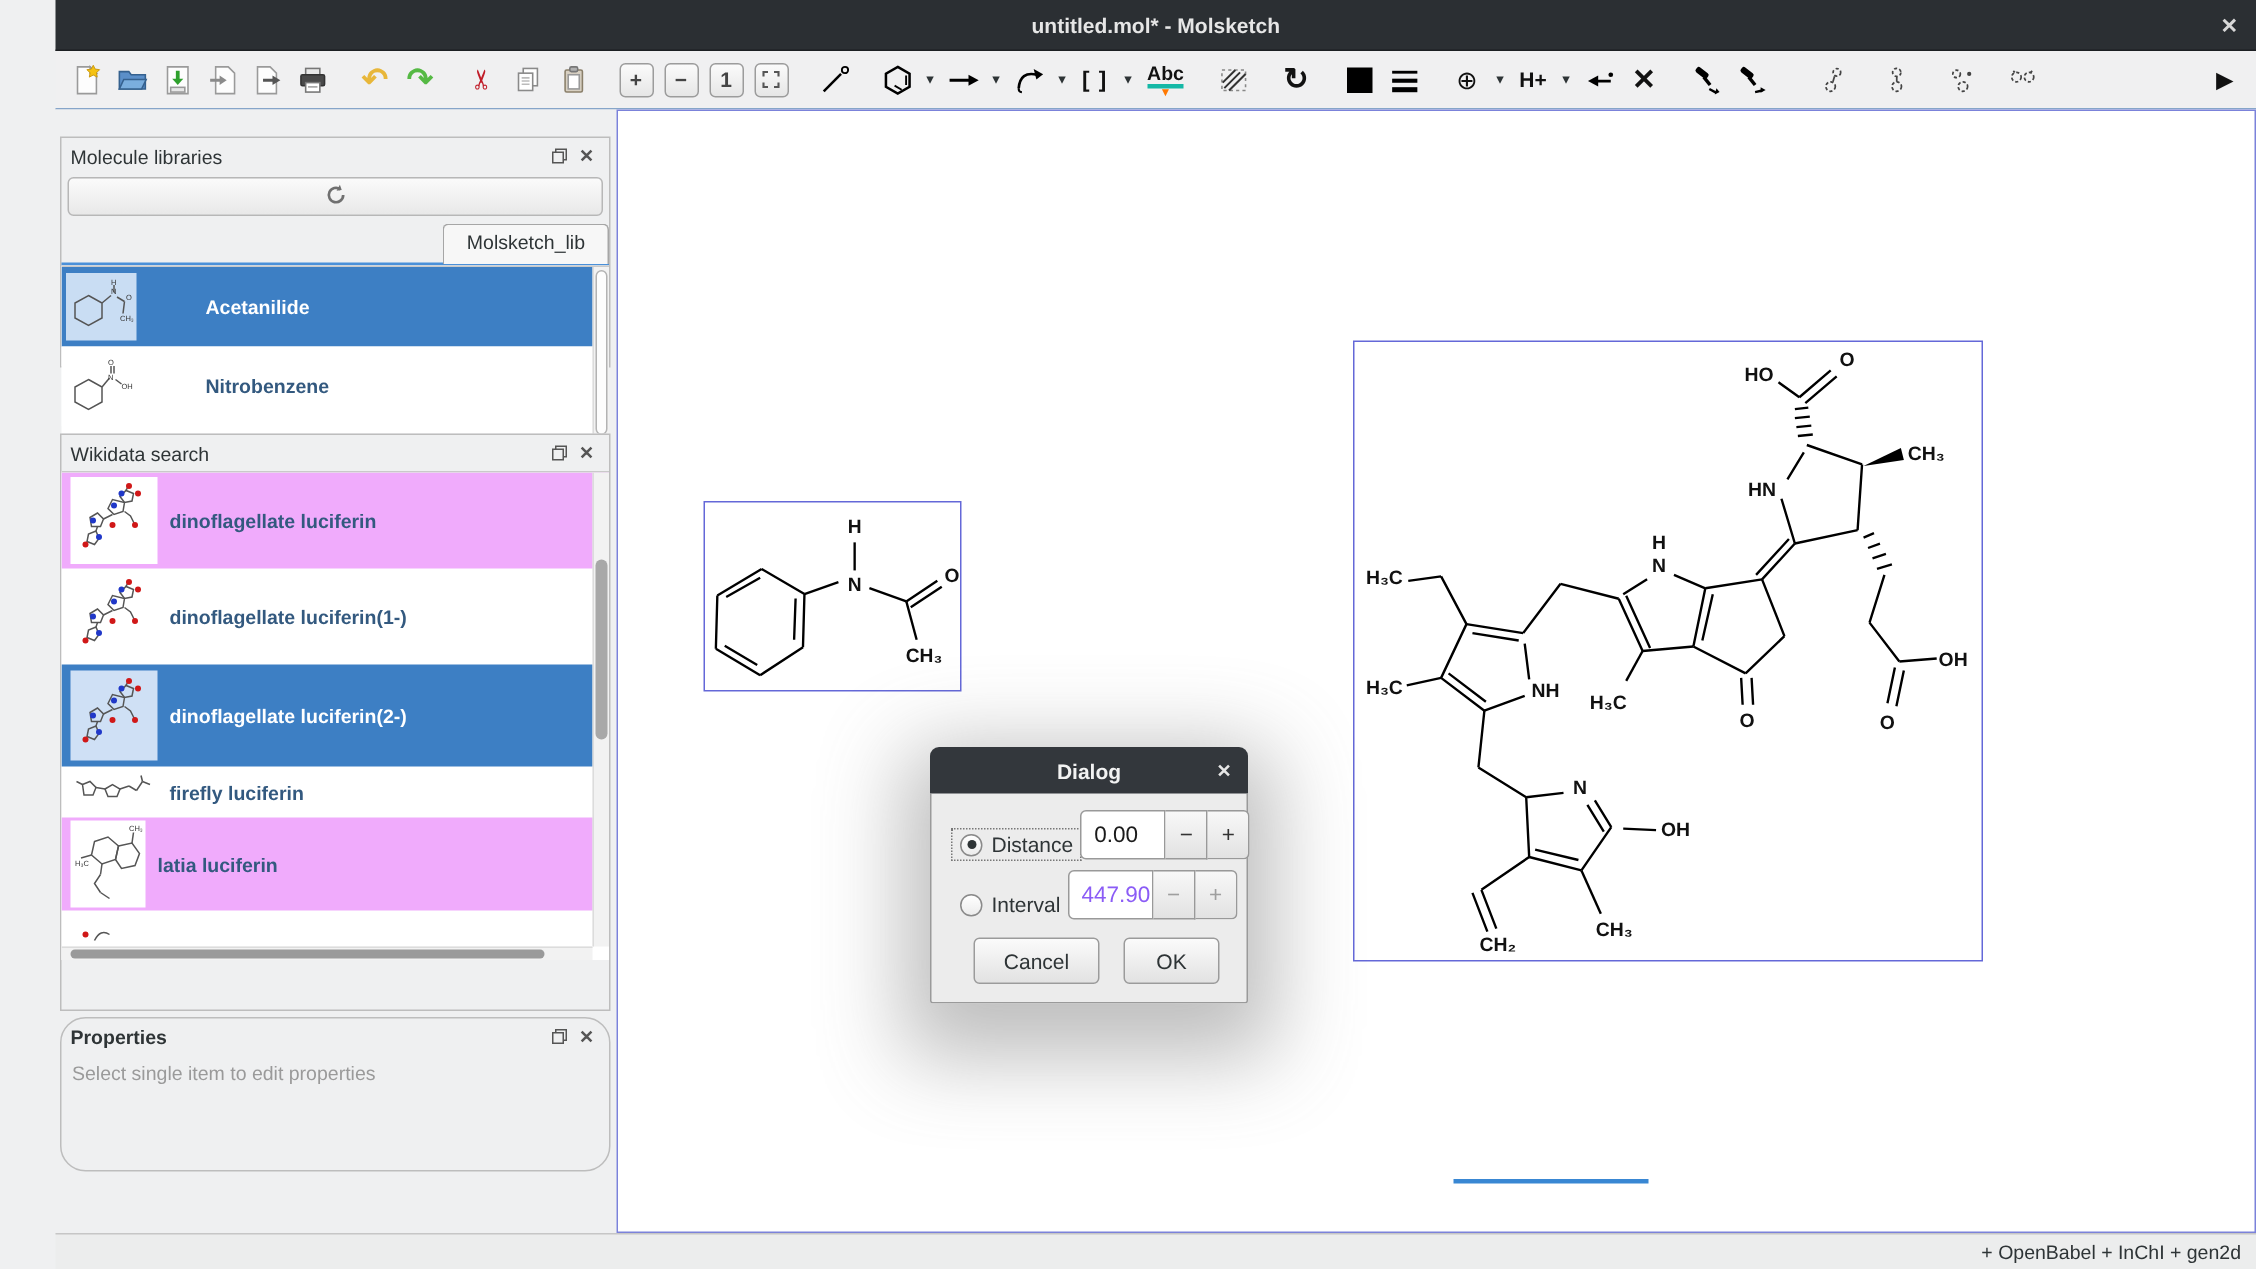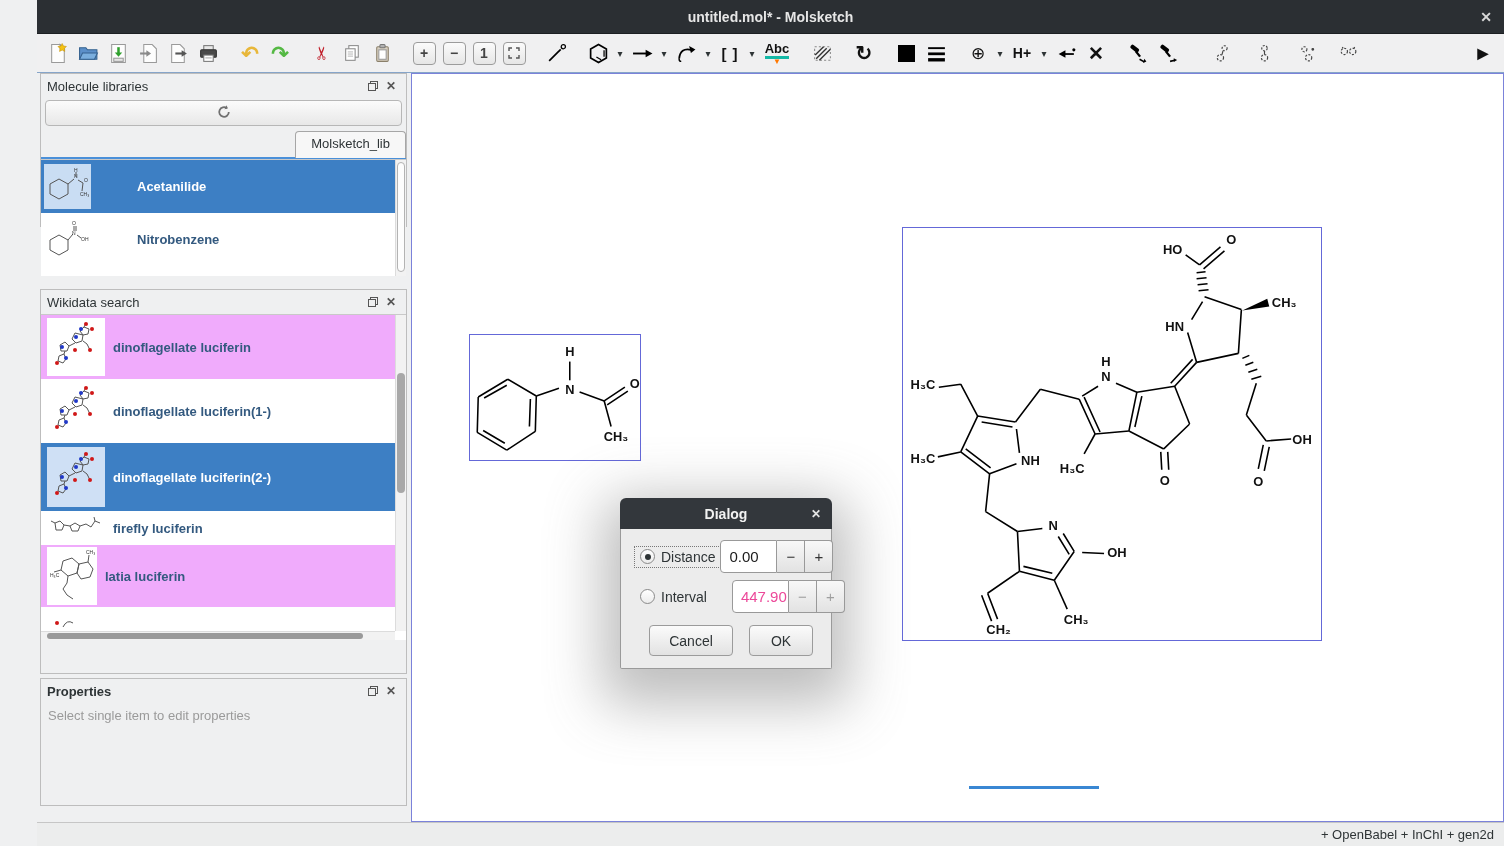--- a/index.html
+++ b/index.html
@@ -87,31 +87,31 @@
   .mol polygon { fill:#000; stroke:none;}
   .hind { position:absolute; left:557px; top:712px; width:130px; height:3px; background:#3987d3;}
   .vind { position:absolute; left:1118px; top:330px; width:3px; height:50px; background:#3987d3;}
 
   
   .dialog { position:absolute; left:208px; top:424px; width:212px; border-radius:7px 7px 2px 2px; box-shadow:0 18px 55px 18px rgba(110,110,110,.45); background:#ececec;}
   .dlg-title { height:31px; background:#33373c; border-radius:6px 6px 0 0; display:flex; align-items:center; justify-content:center; position:relative;}
   .dlg-title-text { color:#f2f2f2; font-size:14px; font-weight:bold;}
   .dlg-close { position:absolute; right:11px; color:#e6e6e6; font-size:12px; font-weight:bold;}
   .dlg-body { border:1px solid #9a9a9a; border-top:none; padding:11px 14px 12px; background:#ececec; border-radius:0 0 2px 2px;}
-  .drow { display:flex; align-items:center; margin-bottom:7px; }
+  .drow { display:flex; align-items:flex-end; margin-bottom:7px; }
   .radio-wrap { display:flex; align-items:center; padding:2px 5px; }
   .radio-wrap.focused { outline:1px dotted #777; }
   .radio { width:15px; height:15px; border:1px solid #8a8a8a; border-radius:50%; background:linear-gradient(#fff,#ececec); position:relative; flex:none;}
   .radio.checked::after { content:""; position:absolute; left:3.5px; top:3.5px; width:6px; height:6px; background:#2e3436; border-radius:50%;}
   .rlabel { font-size:14px; color:#2e3436; margin-left:6px; }
   .spin { display:flex; height:33px; margin-left:auto; }
   .spin-val { width:57px; background:#fff; border:1px solid #999; border-radius:4px 0 0 4px; font-size:15px; color:#1b1b1b; display:flex; align-items:center; padding-left:8px;}
   .spin-btn { width:28px; border:1px solid #999; border-left:none; background:linear-gradient(#f8f8f8,#e2e2e2); font-size:15px; color:#333;}
   .spin-btn.last { border-radius:0 4px 4px 0; }
-  .drow.disabled .spin-val { color:#ec4899;margin-left:20px; }
+  .drow.disabled .spin-val { color:#8b5cf6; }
   .drow.disabled .spin-btn { color:#9f9f9f; }
   .dlg-buttons { display:flex; justify-content:flex-end; margin-top:12px; gap:16px; }
   .dbtn { height:31px; border:1px solid #9b9b9b; border-radius:4px; background:linear-gradient(#fbfbfb,#e2e2e2); font-size:14px; color:#2e3436; font-family:"Liberation Sans",sans-serif;}
   .dbtn.cancel { width:84px; }
   .dbtn.ok { width:64px; margin-right:4px;}
 
   
   .statusbar { height:24px; background:#eceded; border-top:1px solid #c6c6c6; display:flex; align-items:center; justify-content:flex-end; padding-right:10px; font-size:13px; color:#2e3436;}
 
   
@@ -358,21 +358,21 @@
     <span style="flex:1"></span>
     <button class="tb">
         <span class="g overflow">▶</span>
       </button>
   </div>
 
   <div class="main">
 
     <div class="sidebar">
 
-      <section class="panel" style="top:0; height:154px;">
+      <section class="panel" style="top:18px; height:154px;">
         <div class="phead">
           <span class="ptitle">Molecule libraries</span>
           <span class="pico">
               <svg width="12" height="12" viewBox="0 0 12 12">
                 <rect x="3.5" y="1.5" width="7" height="7" fill="none" stroke="#555"></rect>
                 <rect x="1.5" y="3.5" width="7" height="7" fill="#eff0f1" stroke="#555"></rect>
               </svg>
             </span>
           <span class="pico pclose">✕</span>
         </div>
@@ -567,21 +567,21 @@
           </div>
           <div class="vscroll" style="bottom:9px;">
               <div class="vthumb-dark"></div>
             </div>
           <div class="hscroll">
               <div class="hthumb"></div>
             </div>
         </div>
       </section>
 
-      <section class="panel" style="top:605px; height:128px;">
+      <section class="panel" style="top:605px; height:103px;border-radius:17px;">
         <div class="phead">
           <span class="ptitle" style="font-weight:bold;">Properties</span>
           <span class="pico">
               <svg width="12" height="12" viewBox="0 0 12 12">
                 <rect x="3.5" y="1.5" width="7" height="7" fill="none" stroke="#555"></rect>
                 <rect x="1.5" y="3.5" width="7" height="7" fill="#eff0f1" stroke="#555"></rect>
               </svg>
             </span>
           <span class="pico pclose">✕</span>
         </div>

